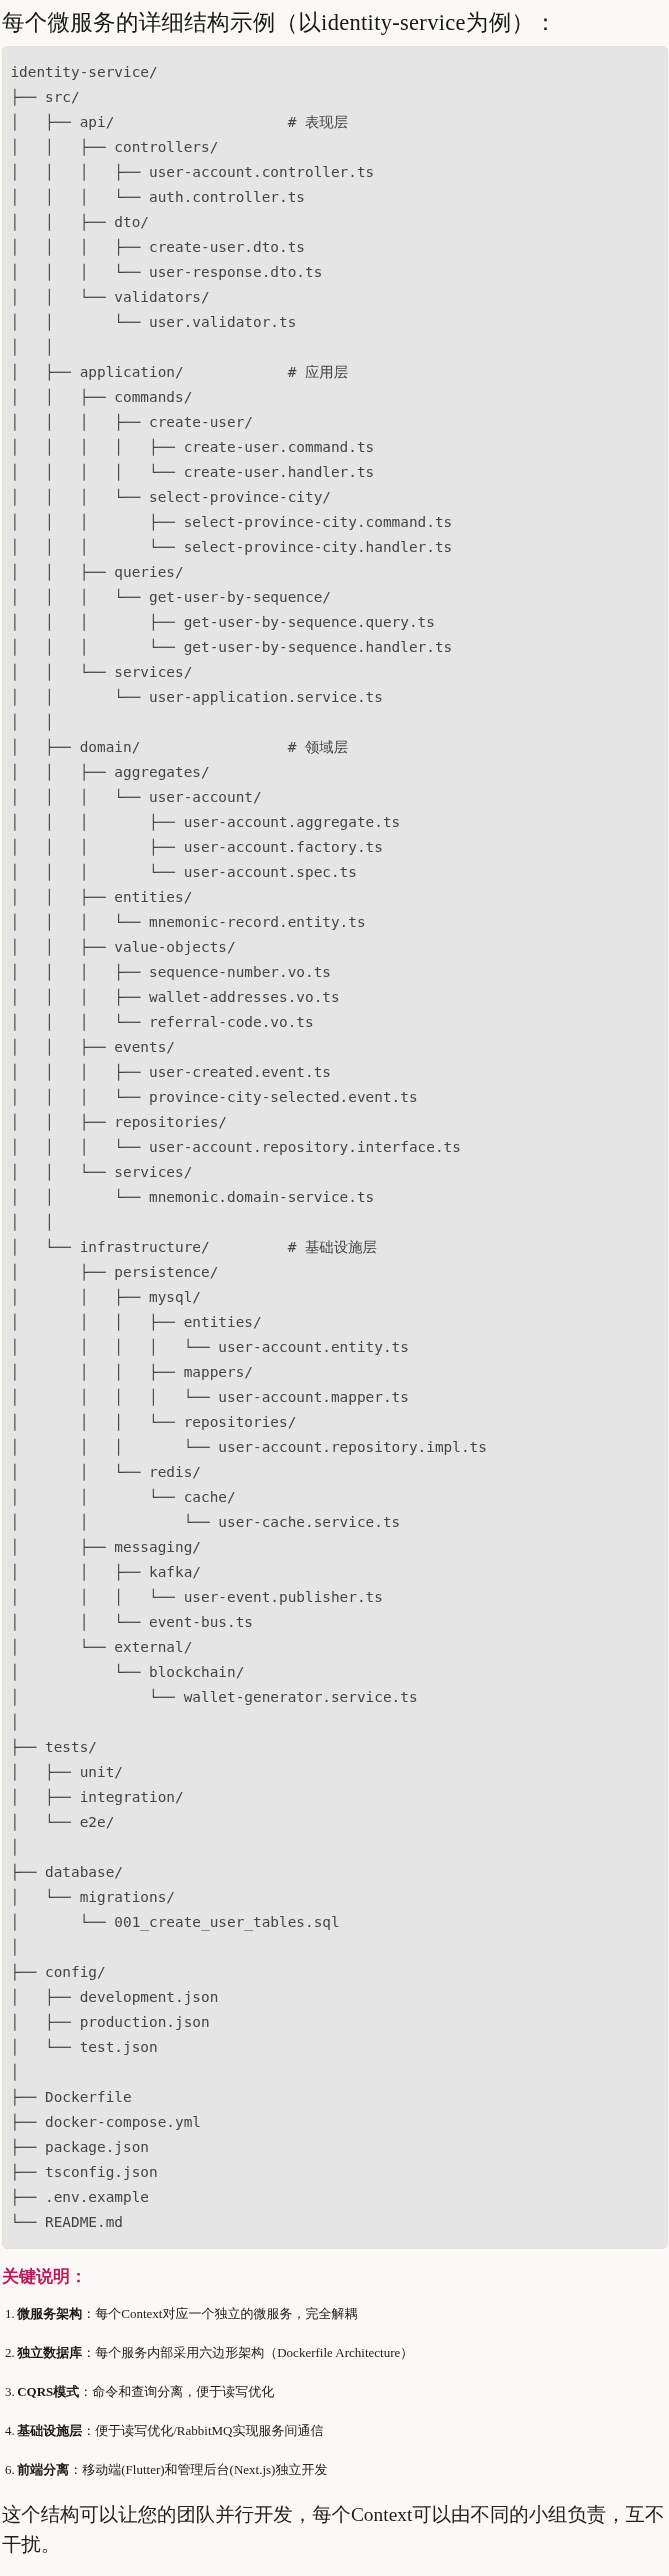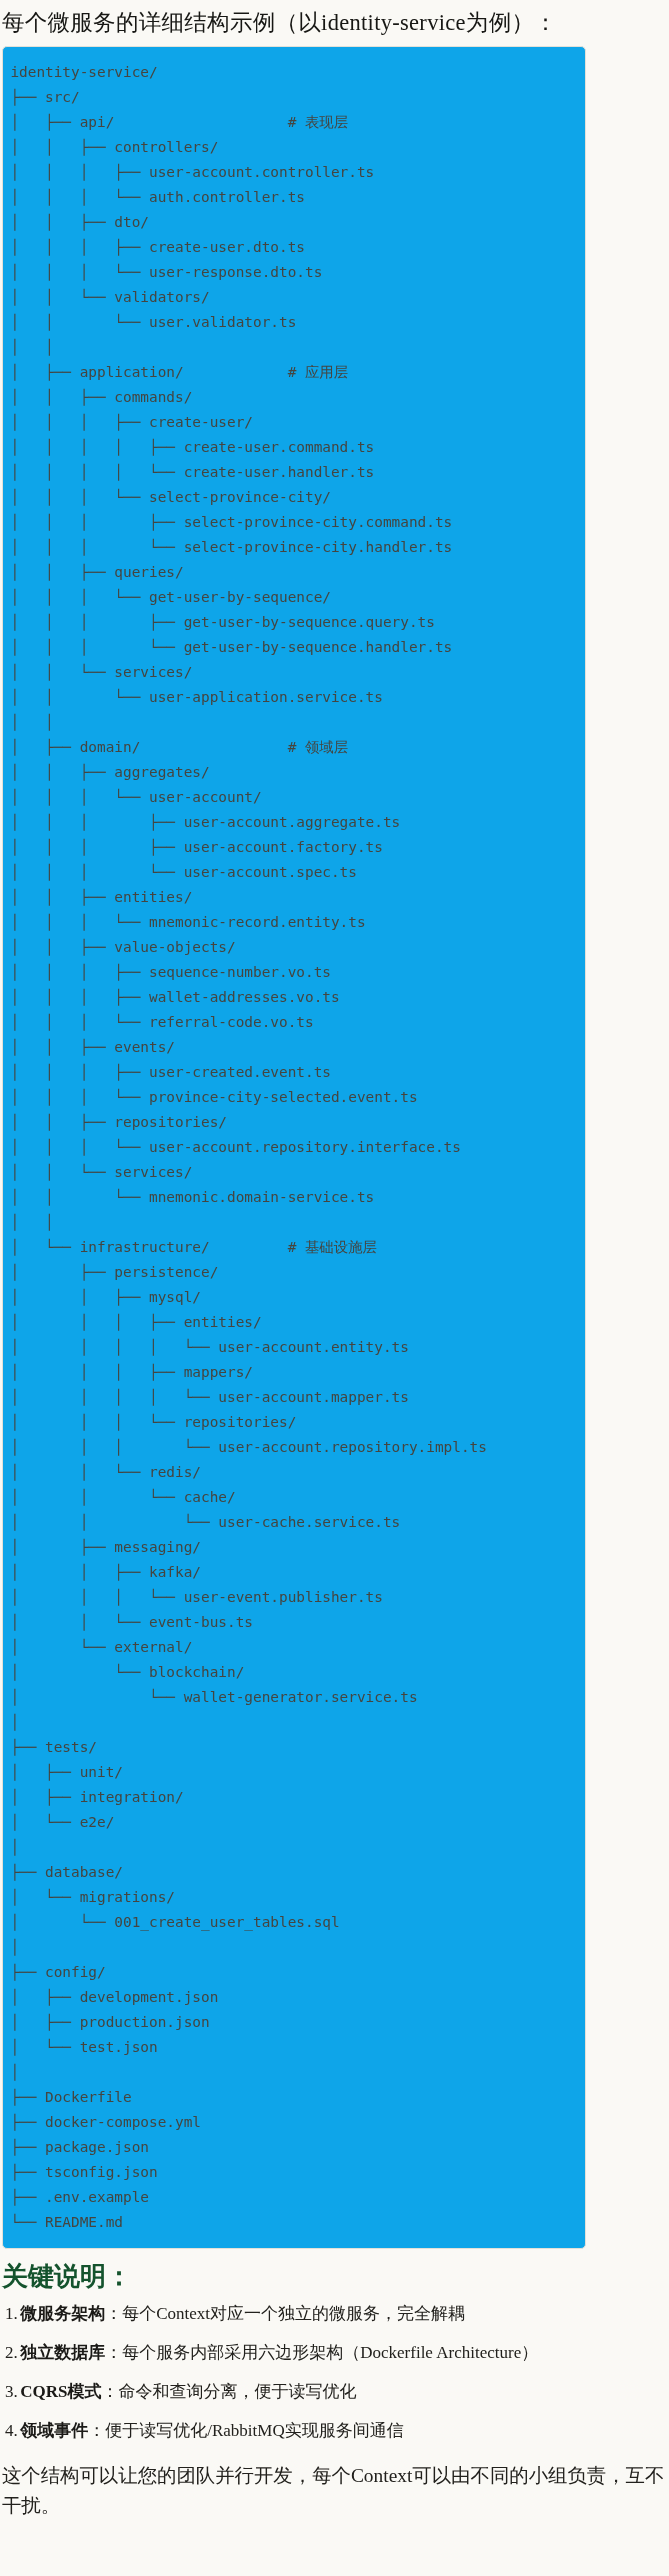--- a/index.html
+++ b/index.html
@@ -15,46 +15,46 @@
   }
   .doc-title {
     font-size: 22.5px;
     font-weight: 400;
     line-height: 30px;
     color: #171714;
     margin: 0 0 8.8px 0;
     letter-spacing: 0.3px;
   }
   .code-block {
-    background: #0ea5e9;
+    background: #e5e5e5;
     border: 0.6px solid #e3e1d8;
     border-radius: 5px;
     padding: 13px 7.5px;
     box-sizing: border-box;
-    width: 584px;
+    width: 666px;
   }
   .code-block pre {
     margin: 0;
     font-family: "DejaVu Sans Mono", monospace;
     font-size: 14.4px;
     line-height: 25px;
     color: #454540;
     white-space: pre;
     letter-spacing: 0;
   }
   .notes-heading {
-    font-size: 26px;
+    font-size: 17px;
     font-weight: 700;
     line-height: 27.5px;
-    color: #14532d;
+    color: #be185d;
     margin: 13.8px 0 8.8px 0;
   }
   .notes-list { margin: 0; padding: 0; }
   .note-item {
-    font-size: 17px;
+    font-size: 13px;
     line-height: 30px;
     margin: 0 0 8.8px 0;
     padding-left: 3.1px;
     color: #22211d;
   }
   .note-item .num { margin-right: 2.5px; }
   .note-item .term { font-weight: 700; color: #1b1a17; }
   .footer-para {
     font-size: 19.4px;
     line-height: 30px;
@@ -156,17 +156,18 @@
 ├── .env.example
 └── README.md</pre>
 </div>
 
 <h3 class="notes-heading">关键说明：</h3>
 
 <div class="notes-list">
   <div class="note-item"><span class="num">1.</span><span class="term">微服务架构</span><span class="sep">：</span><span class="desc">每个Context对应一个独立的微服务，完全解耦</span></div>
   <div class="note-item"><span class="num">2.</span><span class="term">独立数据库</span><span class="sep">：</span><span class="desc">每个服务内部采用六边形架构（Dockerfile Architecture）</span></div>
   <div class="note-item"><span class="num">3.</span><span class="term">CQRS模式</span><span class="sep">：</span><span class="desc">命令和查询分离，便于读写优化</span></div>
-  <div class="note-item"><span class="num">4.</span><span class="term">领域事件</span><span class="sep">：</span><span class="desc">便于读写优化/RabbitMQ实现服务间通信</span></div>
+  <div class="note-item"><span class="num">4.</span><span class="term">基础设施层</span><span class="sep">：</span><span class="desc">便于读写优化/RabbitMQ实现服务间通信</span></div>
+  <div class="note-item"><span class="num">6.</span><span class="term">前端分离</span><span class="sep">：</span><span class="desc">移动端(Flutter)和管理后台(Next.js)独立开发</span></div>
 </div>
 
 <p class="footer-para">这个结构可以让您的团队并行开发，每个Context可以由不同的小组负责，互不干扰。</p>
 
 
 </body></html>

